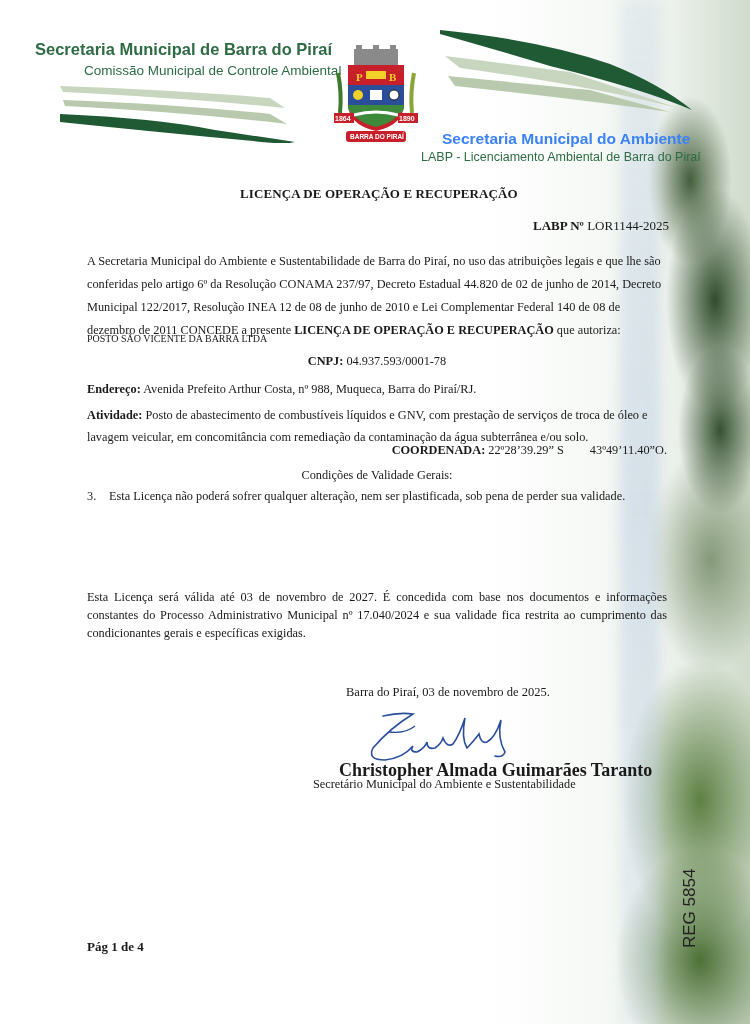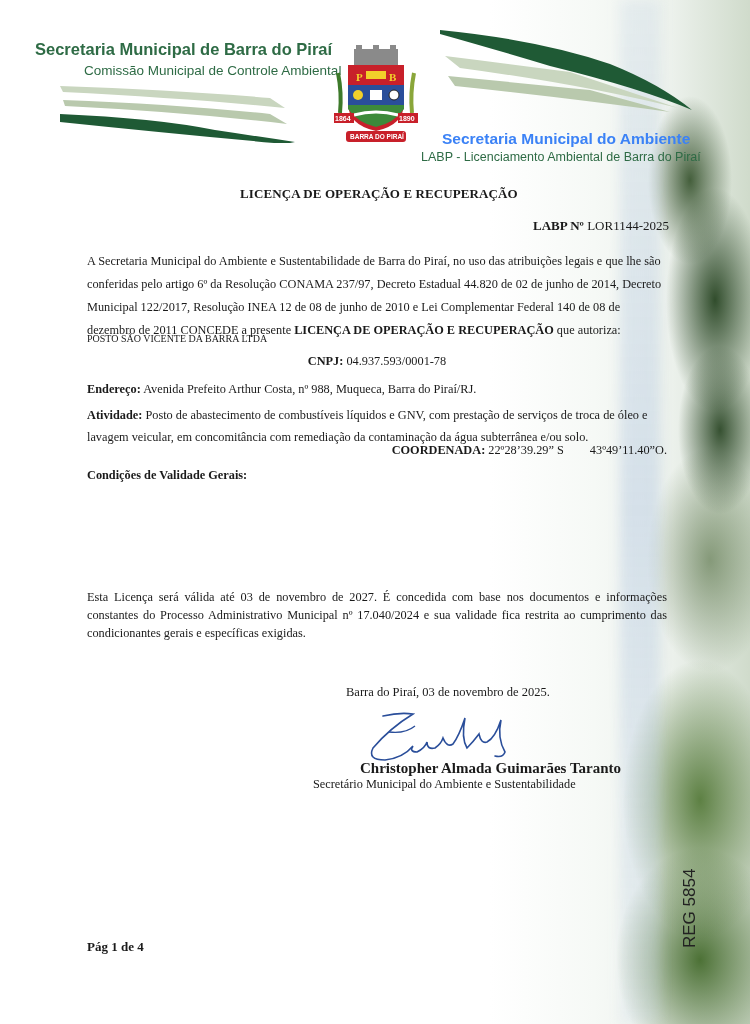--- a/index.html
+++ b/index.html
@@ -63,28 +63,28 @@
   .intro { top: 250px; line-height: 23px; }
   .intro b { font-weight: bold; }
   .company { top: 333px; font-weight: normal; font-size: 10px; }
   .field { font-size: 12.3px; }
   .field b { font-weight: bold; }
   .f-cnpj { top: 354px; text-align: center; }
   .f-end { top: 382px; }
   .f-ativ { top: 404px; line-height: 22px; }
   .f-coord { top: 443px; text-align: right; }
   .f-coord .lon { margin-left: 26px; }
-  .cond-title { top: 468px; font-weight: bold; }
+  .cond-title { top: 468px; font-weight: normal; text-align: center; }
   .cond-list { top: 489px; line-height: 15px; }
   .cond-item { margin-bottom: 5px; text-align: justify; }
   .cond-item .num { display: inline-block; width: 22px; }
   .validity { top: 588px; line-height: 18px; text-align: justify; }
   .place-date { position: absolute; left: 346px; top: 685px; font-size: 12.5px; }
   .signature { position: absolute; left: 355px; top: 708px; width: 165px; height: 62px; }
-  .signer-name { position: absolute; left: 339px; top: 760px; font-weight: bold; font-size: 15px; margin-left: 21px; }
+  .signer-name { position: absolute; left: 339px; top: 760px; font-weight: bold; font-size: 18px; }
   .signer-role { position: absolute; left: 313px; top: 777px; font-size: 12.3px; }
   .page-num { position: absolute; left: 87px; top: 939px; font-weight: bold; font-size: 13px; }
   .reg-wrap { position: absolute; left: 680px; top: 948px; }
 </style>
 </head>
 <body>
 
 <div class="photo-strip"></div>
 <div class="photo-haze"></div>
 
@@ -143,20 +143,21 @@
 
 <div class="content field f-end"><b>Endereço:</b><span> Avenida Prefeito Arthur Costa, nº 988, Muqueca, Barra do Piraí/RJ.</span></div>
 
 <div class="content field f-ativ"><b>Atividade:</b><span> Posto de abastecimento de combustíveis líquidos e GNV, com prestação de serviços de troca de óleo e lavagem veicular, em concomitância com remediação da contaminação da água subterrânea e/ou solo.</span></div>
 
 <div class="content field f-coord"><b>COORDENADA:</b><span> 22º28’39.29” S</span><span class="lon">43º49’11.40”O.</span></div>
 
 <div class="content cond-title">Condições de Validade Gerais:</div>
 
 <div class="content cond-list">
+  <div class="cond-item"><span class="num">3.</span><span>Esta Licença não poderá sofrer qualquer alteração, nem ser plastificada, sob pena de perder sua validade.</span></div>
 </div>
 
 <div class="content validity">Esta Licença será válida até 03 de novembro de 2027. É concedida com base nos documentos e informações constantes do Processo Administrativo Municipal nº 17.040/2024 e sua validade fica restrita ao cumprimento das condicionantes gerais e específicas exigidas.</div>
 
 <div class="place-date">Barra do Piraí, 03 de novembro de 2025.</div>
 
 <svg class="signature" viewBox="0 0 165 62">
   <path d="M28 8 Q45 4 58 6 Q35 20 18 40 Q12 52 30 52 Q48 50 58 38 Q54 44 62 44 Q70 40 72 34 Q72 42 80 40 Q86 36 88 30 Q92 40 98 36 Q104 28 110 10 Q106 30 112 40 Q118 34 124 26 Q126 36 132 34 Q140 30 146 12 Q142 30 150 44 Q148 50 140 48" stroke="#2a4e9a" stroke-width="1.6" fill="none" stroke-linecap="round"></path>
   <path d="M34 24 Q50 26 60 18" stroke="#2a4e9a" stroke-width="1.4" fill="none"></path>
 </svg>

